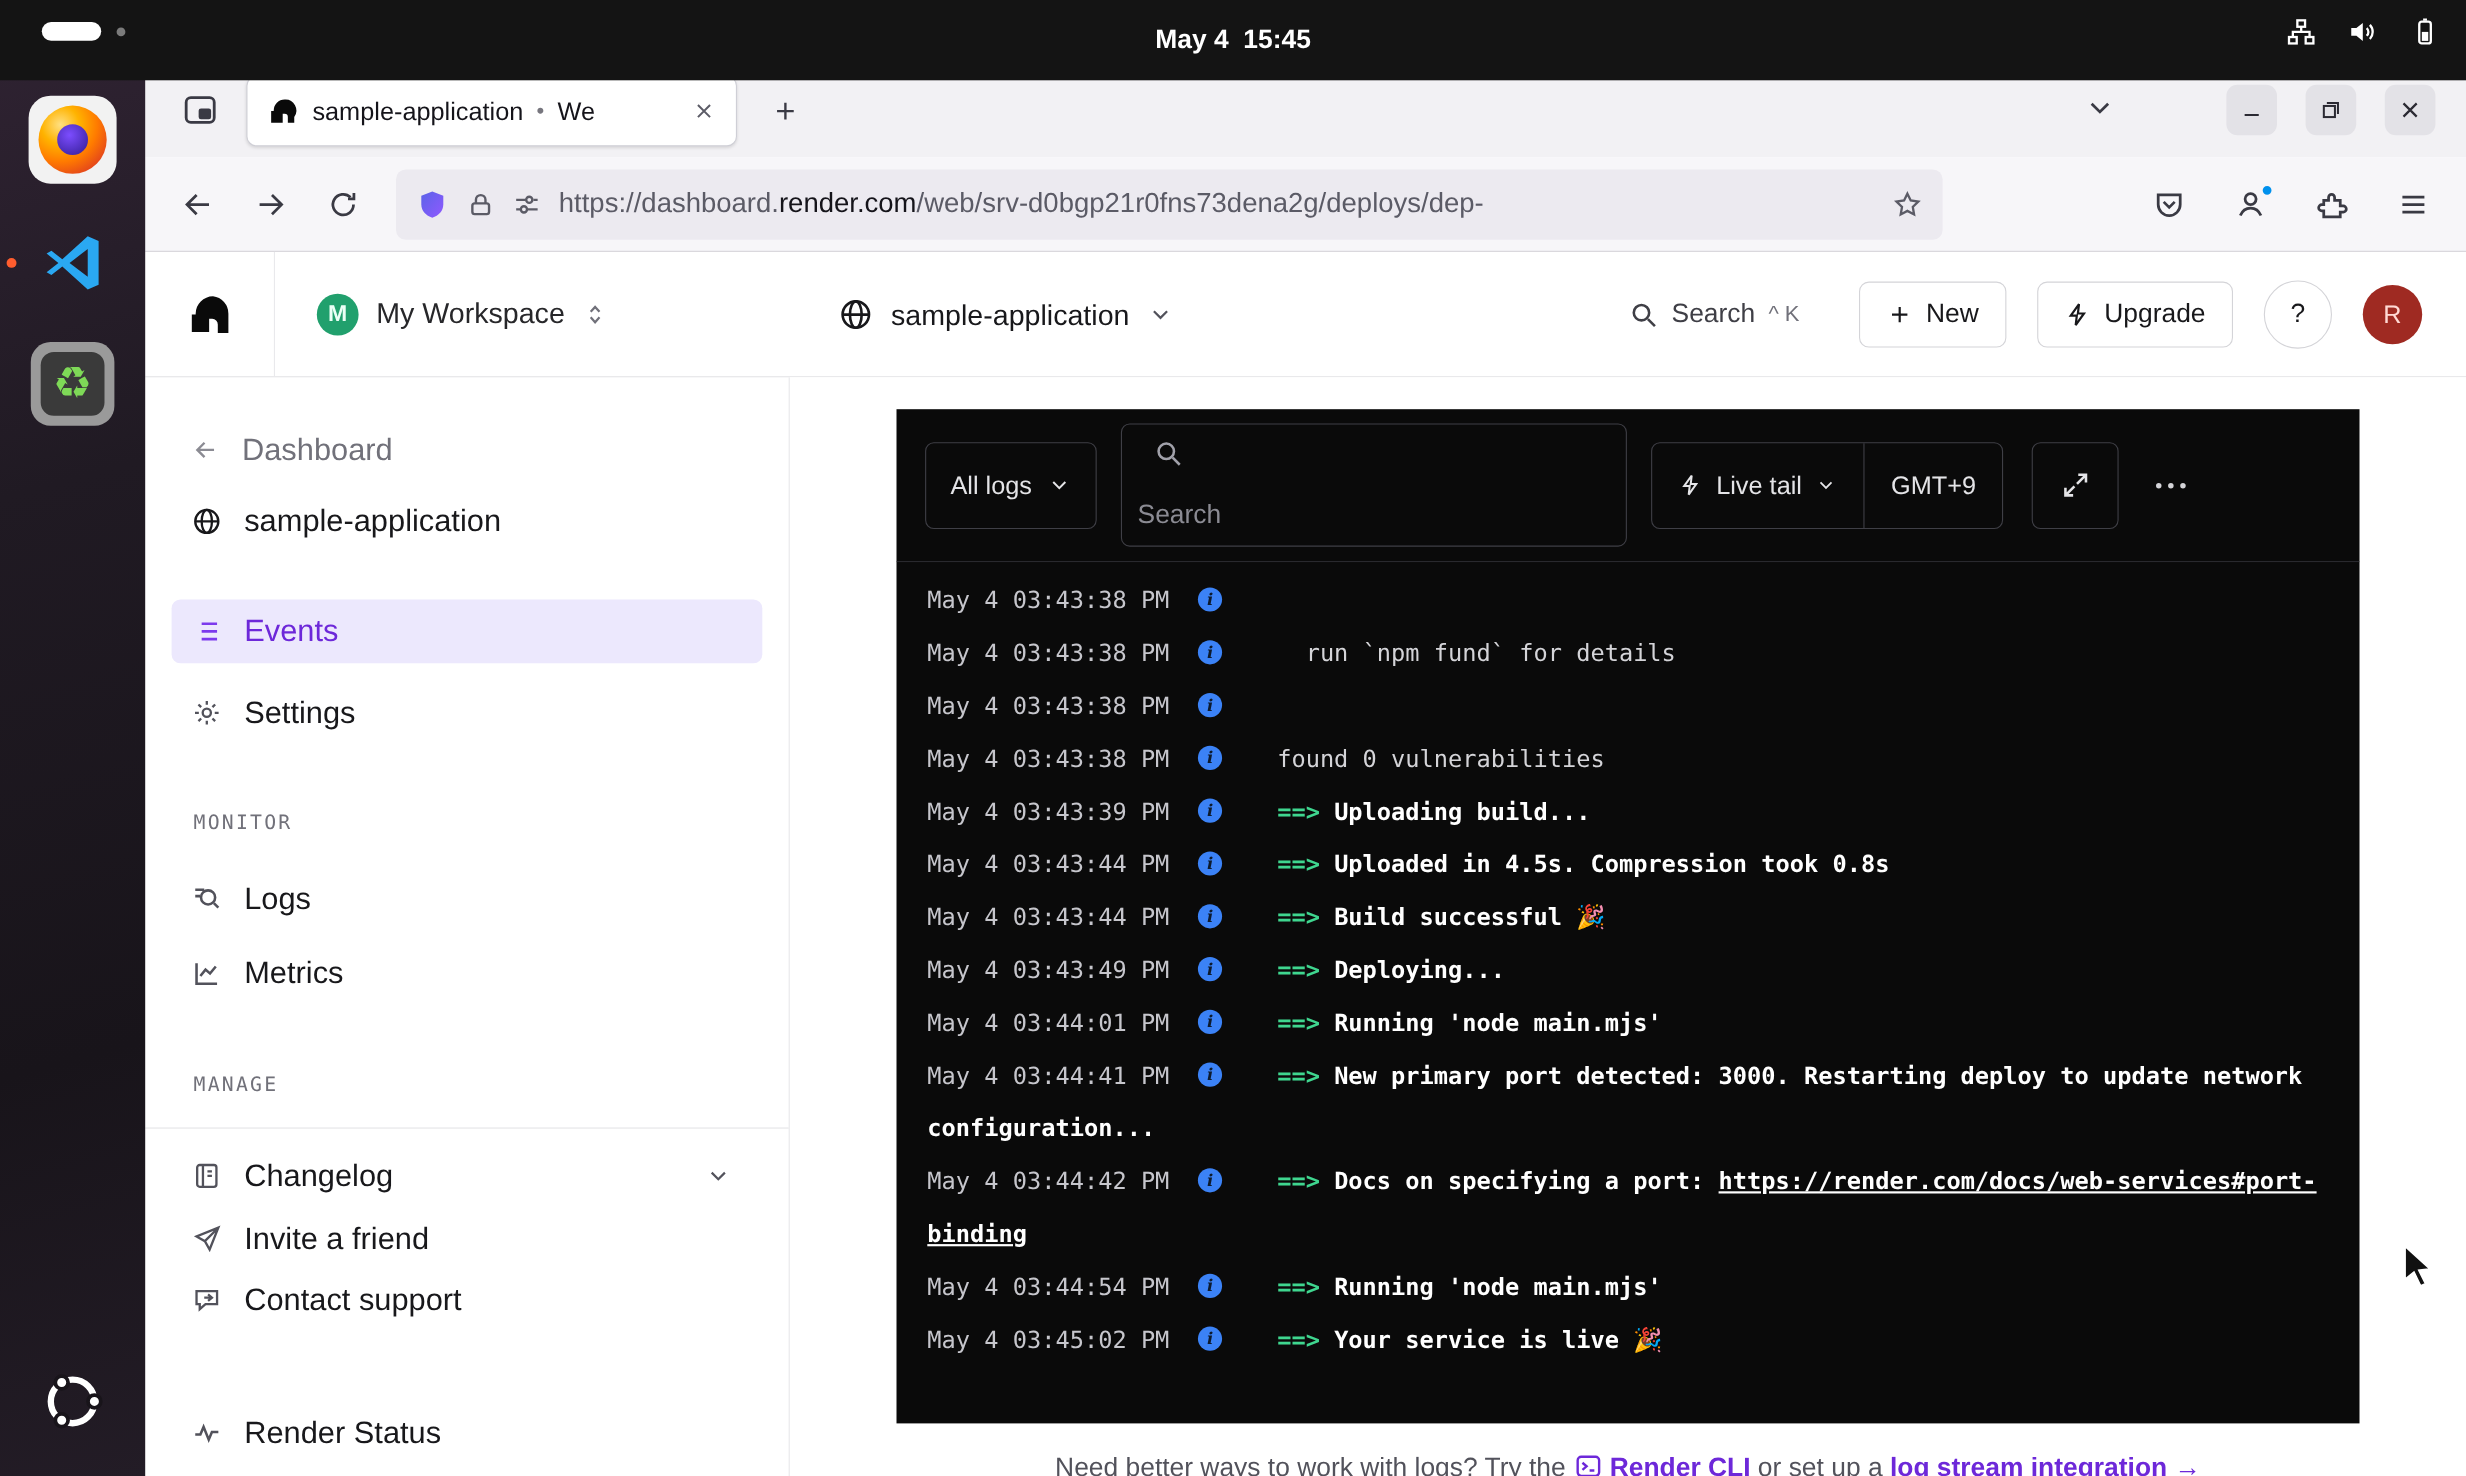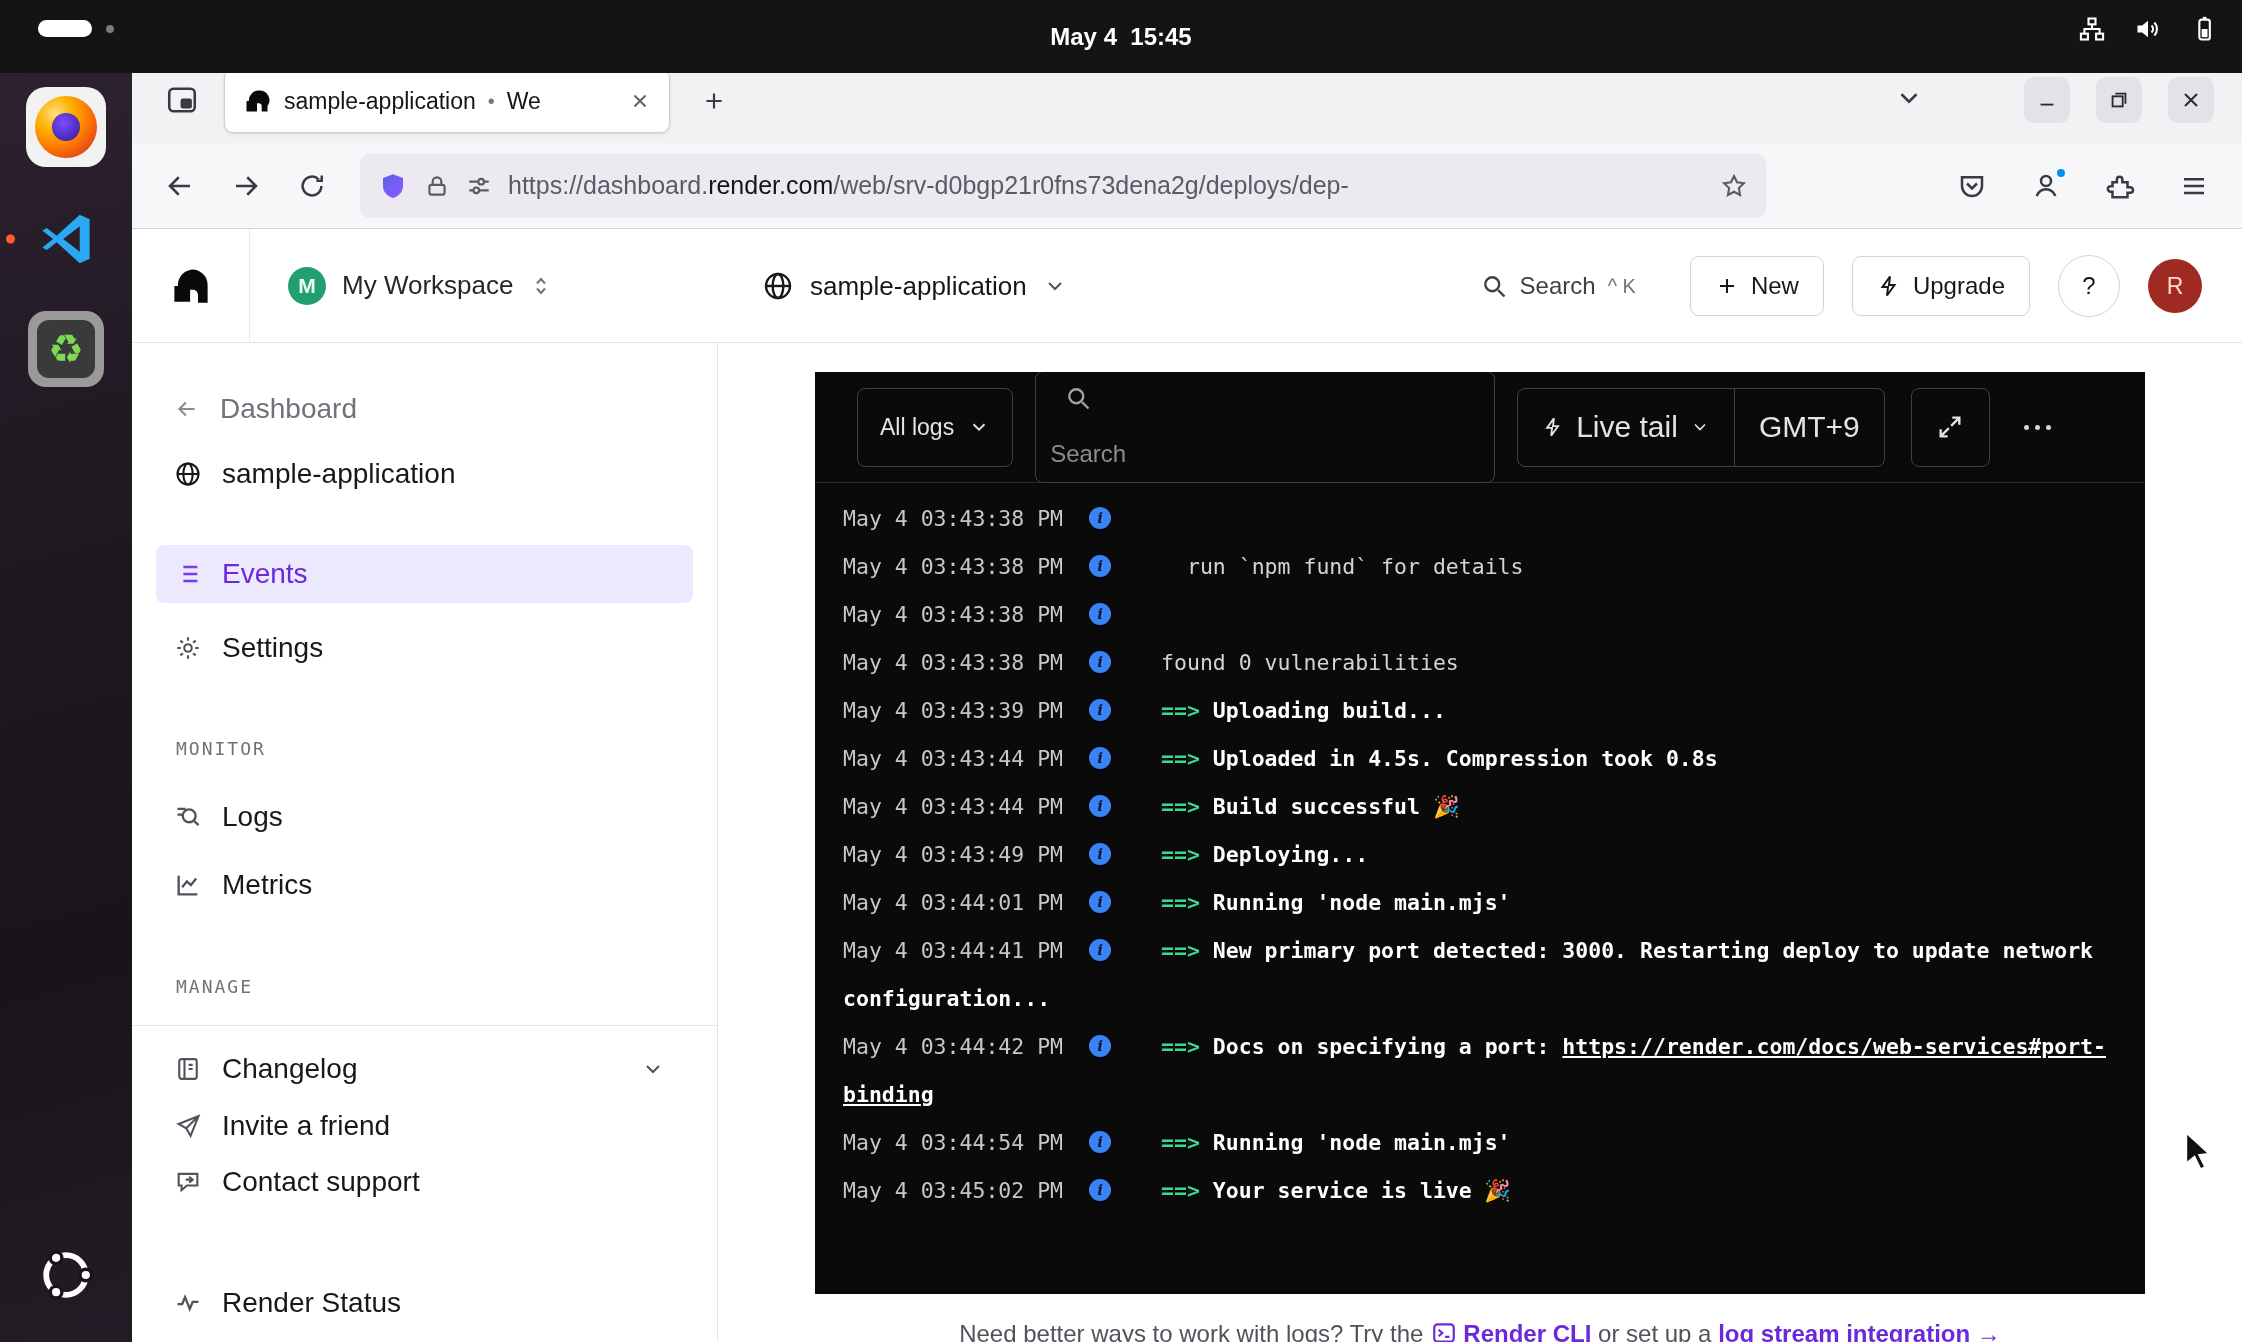--- a/index.html
+++ b/index.html
@@ -96,27 +96,27 @@
   .side-div{border-top:1px solid #e4e4e7;margin-top:24px}
   .side-changelog{margin-top:14px;position:relative}
   .side-changelog .chev{position:absolute;right:52px;color:#52525b;display:flex}
   .side-small{height:56px}
   .side-status{margin-top:64px}
 
   .main{flex:1;position:relative;background:#fff;min-width:0}
 
   
   .log-panel{position:absolute;left:97px;top:29px;width:1330px;height:922px;background:#0a0a0a;display:flex;flex-direction:column;overflow:hidden}
-  .log-toolbar{height:111px;border-bottom:1px solid #29292e;display:flex;align-items:center;padding:0 42px;flex:0 0 auto;color:#e4e4e7}
+  .log-toolbar{height:139px;border-bottom:1px solid #29292e;display:flex;align-items:center;padding:0 26px;flex:0 0 auto;color:#e4e4e7}
   .lt-btn{height:79px;border:1px solid #3f3f46;border-radius:8px;display:flex;align-items:center;gap:14px;padding:0 22px;font-size:23px}
   .lt-search{width:460px;height:112px;border:1px solid #3f3f46;border-radius:8px;margin-left:22px;padding:12px 14px;display:flex;flex-direction:column;justify-content:space-between;color:#8b8b93}
   .lt-search .mag{margin-left:14px;display:flex}
   .lt-search .ph{font-size:24px;margin-bottom:2px}
   .lt-group{height:79px;border:1px solid #3f3f46;border-radius:8px;margin-left:22px;display:flex;align-items:stretch}
-  .lt-seg{display:flex;align-items:center;gap:12px;padding:0 24px;font-size:30px}
+  .lt-seg{display:flex;align-items:center;gap:12px;padding:0 24px;font-size:23px}
   .lt-sep{width:1px;background:#3f3f46}
   .lt-expand{width:79px;height:79px;border:1px solid #3f3f46;border-radius:8px;margin-left:26px;display:flex;align-items:center;justify-content:center}
   .lt-dots{margin-left:34px;display:flex;align-items:center;gap:6px}
   .lt-dots i{width:5px;height:5px;border-radius:50%;background:#d4d4d8}
   .chev{display:flex}
 
   .log-body{flex:1;padding:12px 28px 0 28px;font-family:"DejaVu Sans Mono",monospace;font-size:21.5px;line-height:48px;overflow:hidden}
   .log-row{white-space:pre-wrap;word-wrap:break-word;color:#d4d4d8}
   .log-time{color:#c6c6cc}
   .log-info{display:inline-block;width:22px;height:22px;border-radius:50%;background:#3b82f6;color:#0d1b2e;

